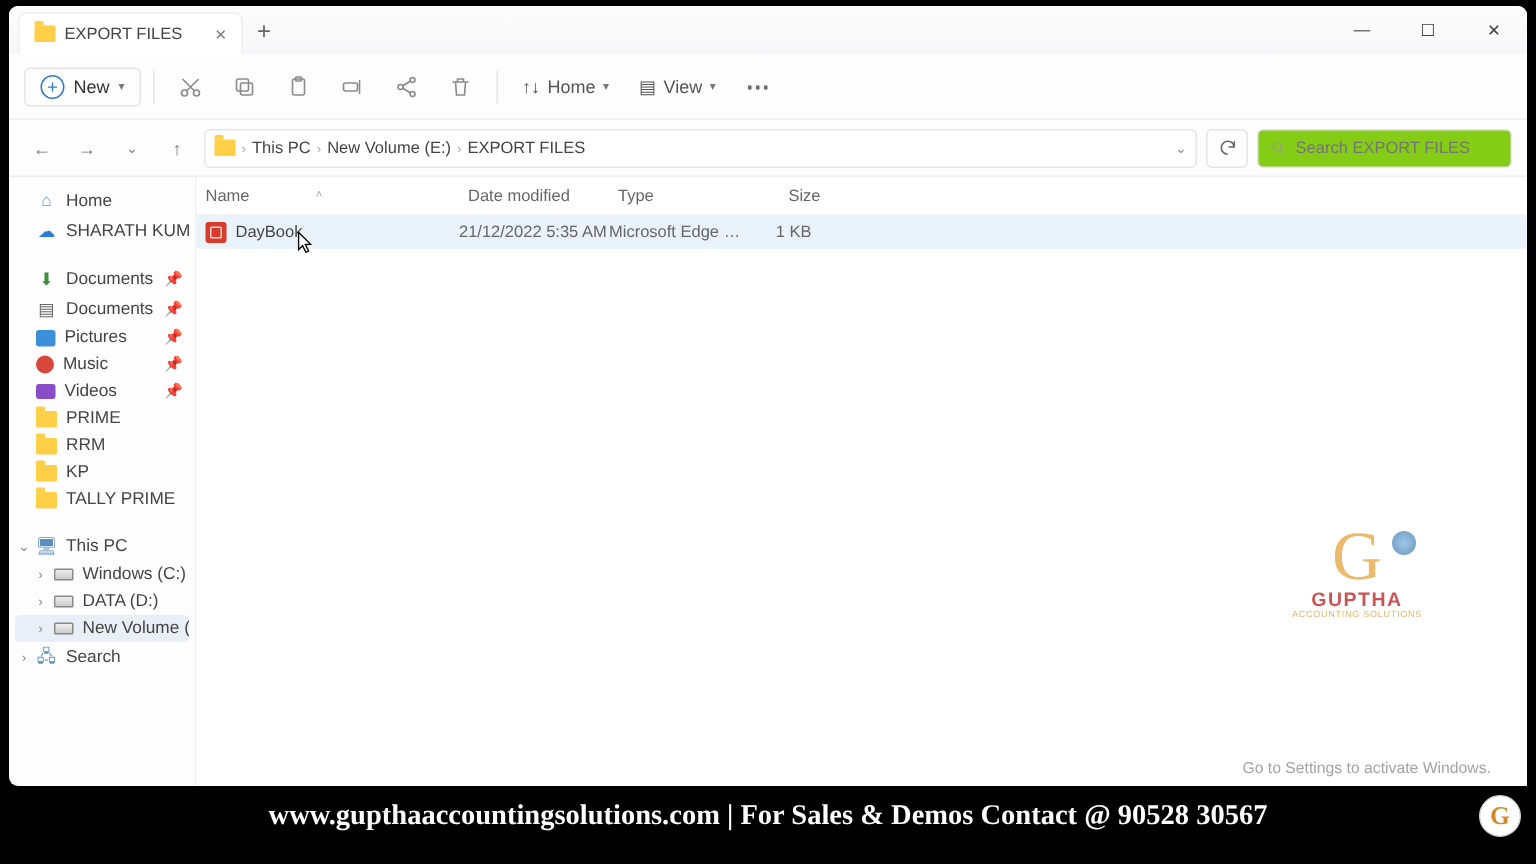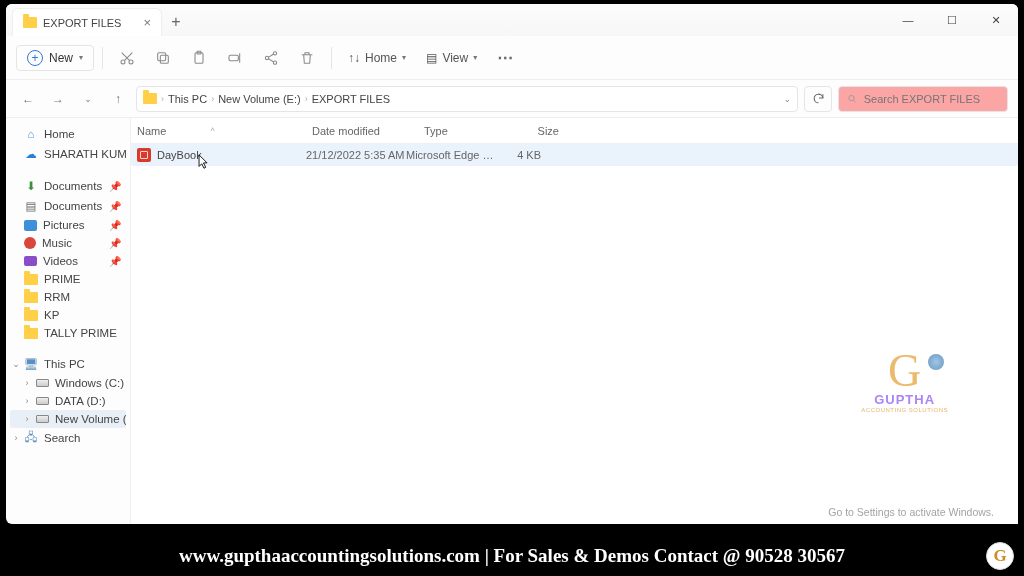--- a/index.html
+++ b/index.html
@@ -28,21 +28,21 @@
 
   
   .navrow { height: 38px; display:flex; align-items:center; padding:0 10px; gap:6px; border-bottom:1px solid #eee; }
   .nav-arrow { width:24px; height:24px; display:flex; align-items:center; justify-content:center; color:#777; cursor:pointer; font-size:12px; }
   .crumbs { flex:1; display:flex; align-items:center; height:26px; border:1px solid #e5e5e5; border-radius:4px; padding:0 6px; font-size:11px; color:#444; gap:4px; background:#fff; }
   .crumbs .folder-icon { width:14px; height:11px; background:#ffcf48; border-radius:1px; flex-shrink:0; position:relative; }
   .crumbs .folder-icon::before { content:""; position:absolute; top:-3px; left:0; width:6px; height:3px; background:#ffcf48; border-radius:1px 1px 0 0;}
   .crumb-sep { color:#aaa; font-size:9px; }
   .crumb-end-caret { margin-left:auto; color:#888; font-size:9px; }
   .refresh { width:28px; height:26px; border:1px solid #e5e5e5; border-radius:4px; display:flex; align-items:center; justify-content:center; color:#666; cursor:pointer; }
-  .search { width:170px; height:26px; border:1px solid #e5e5e5; border-radius:4px; display:flex; align-items:center; padding:0 8px; gap:6px; color:#999; font-size:11px; background:#fca5a5; }
+  .search { width:170px; height:26px; border:1px solid #e5e5e5; border-radius:4px; display:flex; align-items:center; padding:0 8px; gap:6px; color:#999; font-size:11px; background:#84cc16; }
 
   
   .body { flex:1; display:flex; overflow:hidden; }
   .sidebar { width:125px; border-right:1px solid #f0f0f0; padding:6px 4px; overflow:auto; font-size:11.5px; color:#444; }
   .sb-item { display:flex; align-items:center; gap:6px; padding:3px 4px 3px 14px; border-radius:3px; cursor:pointer; white-space:nowrap; overflow:hidden; text-overflow:ellipsis; position:relative; }
   .sb-item.selected { background:#e9eff7; }
   .sb-item .pin { margin-left:auto; color:#b5b5b5; font-size:10px; }
   .sb-sep { height:12px; }
   .sb-chev { position:absolute; left:1px; color:#888; font-size:9px; width:10px; text-align:center; }
   .ico { width:14px; height:14px; display:flex; align-items:center; justify-content:center; flex-shrink:0; }
@@ -57,47 +57,47 @@
   .ico-doc { color:#6a6a6a; }
   .ico-pic { color:#3c8fd8; background:#3c8fd8; border-radius:2px; width:13px; height:11px; }
   .ico-music { color:#d8463c; background:#d8463c; border-radius:50%; width:12px; height:12px; }
   .ico-vid { color:#8a4dc8; background:#8a4dc8; border-radius:2px; width:13px; height:10px; }
 
   
   .content { flex:1; position:relative; display:flex; flex-direction:column; background:#fff; }
   .cols { display:flex; height:26px; align-items:center; border-bottom:1px solid #f0f0f0; font-size:11px; color:#666; padding-left:6px; }
   .col-name { width:175px; display:flex; align-items:flex-start; gap:6px; }
   .col-date { width:100px; }
-  .col-type { width:90px;margin-left:12px; }
+  .col-type { width:90px; }
   .col-size { width:45px; text-align:right; }
   .sort-ind { font-size:8px; color:#aaa; margin-left:38px; }
   .row { display:flex; align-items:center; height:22px; font-size:11px; color:#444; padding-left:6px; border-radius:2px; }
   .row.sel { background:#eaf2fb; }
   .file-ico { width:14px; height:14px; background:#d93a2b; border-radius:2px; margin-right:6px; position:relative; }
   .file-ico::after { content:""; position:absolute; inset:3px; border:1px solid rgba(255,255,255,0.8); border-radius:1px; }
   .c-name { width:169px; display:flex; align-items:center; }
   .c-date { width:100px; color:#666; }
   .c-type { width:90px; color:#666; white-space:nowrap; overflow:hidden; text-overflow:ellipsis; }
   .c-size { width:45px; text-align:right; color:#666; }
 
   .cursor { position:absolute; width:11px; height:16px; pointer-events:none; }
   .cursor svg { width:100%; height:100%; }
 
   .watermark { position:absolute; right:70px; top:230px; text-align:center; opacity:0.75; }
   .wm-g { font-family: Georgia, "Times New Roman", serif; font-size:46px; color:#e5a43b; position:relative; line-height:1; }
   .wm-g::after { content:""; position:absolute; right:4px; top:6px; width:16px; height:16px; border-radius:50%; background:radial-gradient(circle,#7fb4e0,#3a73a8); }
-  .wm-name { font-size:13px; font-weight:600; letter-spacing:1px; color:#8b5cf6; margin-top:-2px; }
+  .wm-name { font-size:13px; font-weight:600; letter-spacing:1px; color:#b91c1c; margin-top:-2px; }
   .wm-sub { font-size:6px; color:#df9a33; letter-spacing:0.5px; }
 
   .activate { position:absolute; right:30px; bottom:58px; text-align:left; color:#a3a3a3; }
   .activate .t1 { font-size:15px; }
   .activate .t2 { font-size:10.5px; }
 
   
-  .footer { position:absolute; left:0; right:0; bottom:0; height:40px; background:#000; display:flex; align-items:center; justify-content:center; padding:0 10px; }
+  .footer { position:absolute; left:0; right:0; bottom:12px; height:40px; background:#000; display:flex; align-items:center; justify-content:center; padding:0 10px; }
   .footer-text { color:#fff; font-family:"Times New Roman", Georgia, serif; font-size:19px; font-weight:600; white-space:nowrap; }
   .footer-logo { position:absolute; right:10px; width:28px; height:28px; border-radius:50%; background:#fff; display:flex; align-items:center; justify-content:center; font-family:Georgia,serif; color:#d08a2a; font-weight:bold; font-size:17px; border:1px solid #d8d8d8; }
 </style>
 </head>
 <body>
 
 <div class="window">
 
   <div class="titlebar">
     <div class="tab">
@@ -293,21 +293,21 @@
         <div class="col-type"><span>Type</span></div>
         <div class="col-size"><span>Size</span></div>
       </div>
       <div class="row sel">
         <div class="c-name">
           <span class="file-ico"></span>
           <span>DayBook</span>
         </div>
         <div class="c-date">21/12/2022 5:35 AM</div>
         <div class="c-type">Microsoft Edge PD...</div>
-        <div class="c-size">4 KB</div>
+        <div class="c-size">1 KB</div>
       </div>
 
       <div class="cursor" style="left:67px; top:36px;">
         <svg viewBox="0 0 12 18">
             <path d="M1 1 L1 14 L4 11 L6.5 16 L8.5 15 L6 10 L10 10 Z" fill="#fff" stroke="#000" stroke-width="1"></path>
           </svg>
       </div>
 
       <div class="watermark">
         <div class="wm-g">G</div>

